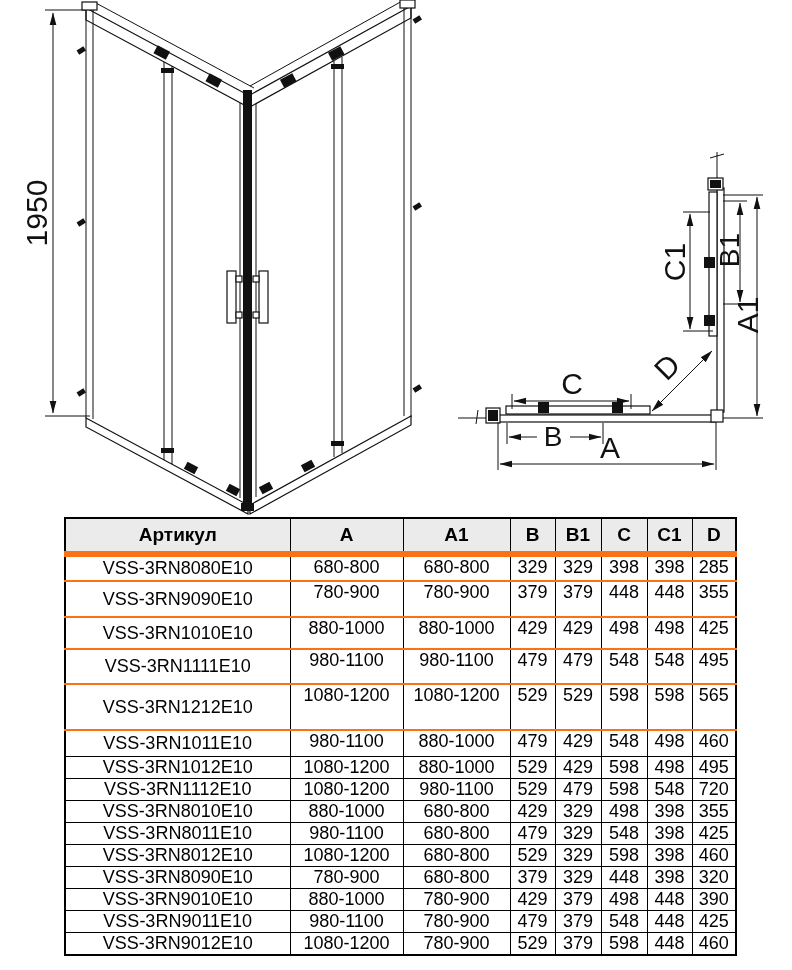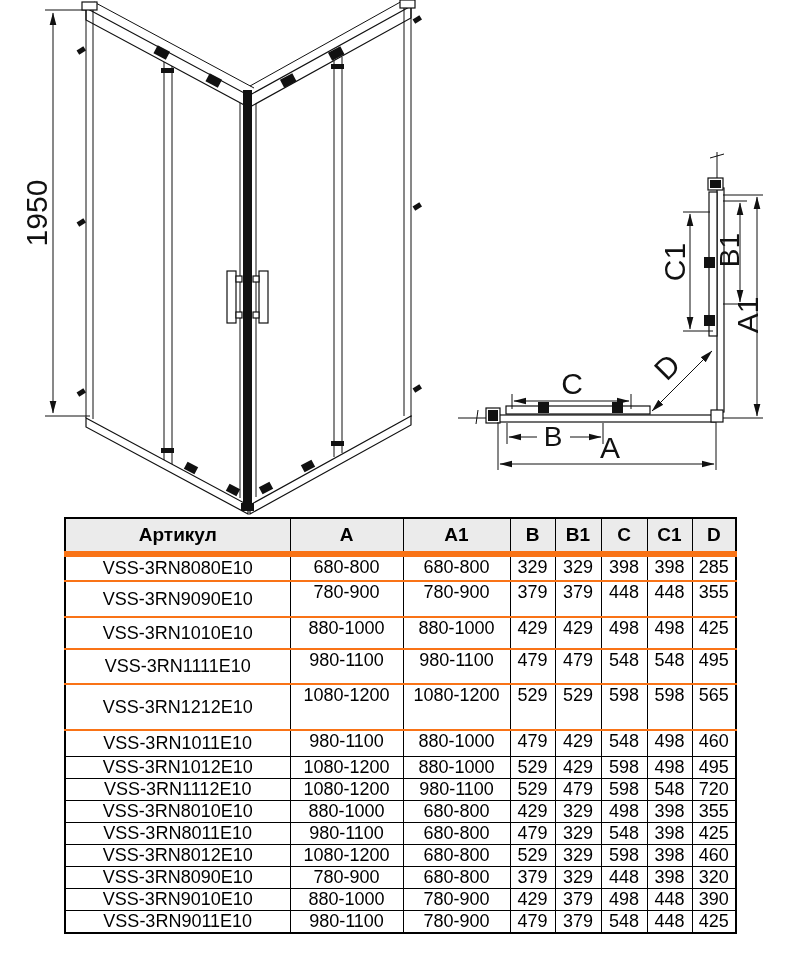--- a/index.html
+++ b/index.html
@@ -350,16 +350,26 @@
     <tr class="r22">
       <td class="art">VSS-3RN9011E10</td>
       <td class="val">980-1100</td>
       <td class="val">780-900</td>
       <td class="val">479</td>
       <td class="val">379</td>
       <td class="val">548</td>
       <td class="val">448</td>
       <td class="val">425</td>
     </tr>
+    <tr class="r22">
+      <td class="art">VSS-3RN9012E10</td>
+      <td class="val">1080-1200</td>
+      <td class="val">780-900</td>
+      <td class="val">529</td>
+      <td class="val">379</td>
+      <td class="val">598</td>
+      <td class="val">448</td>
+      <td class="val">460</td>
+    </tr>
   </tbody>
 </table>
 
 </div>
 
 </body></html>

